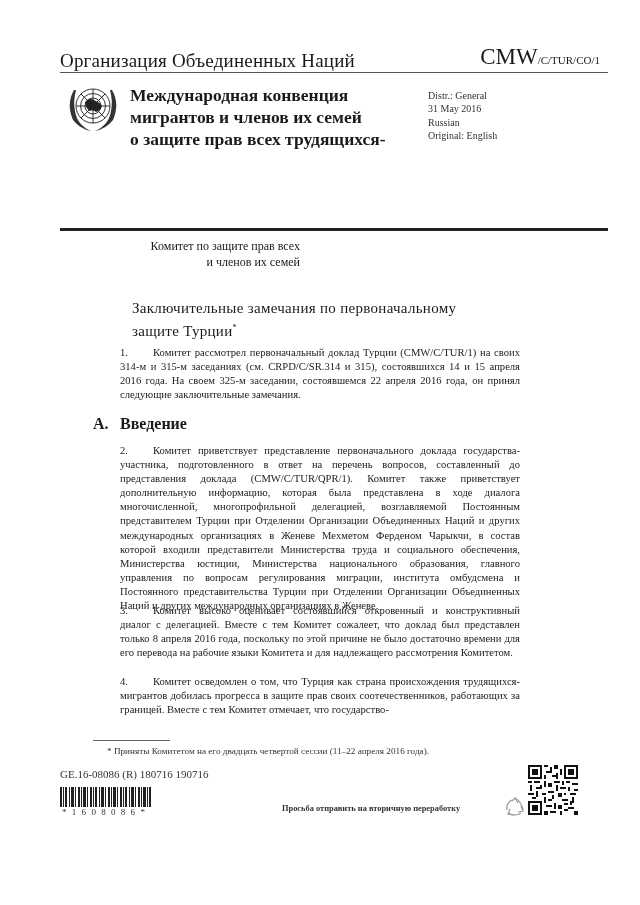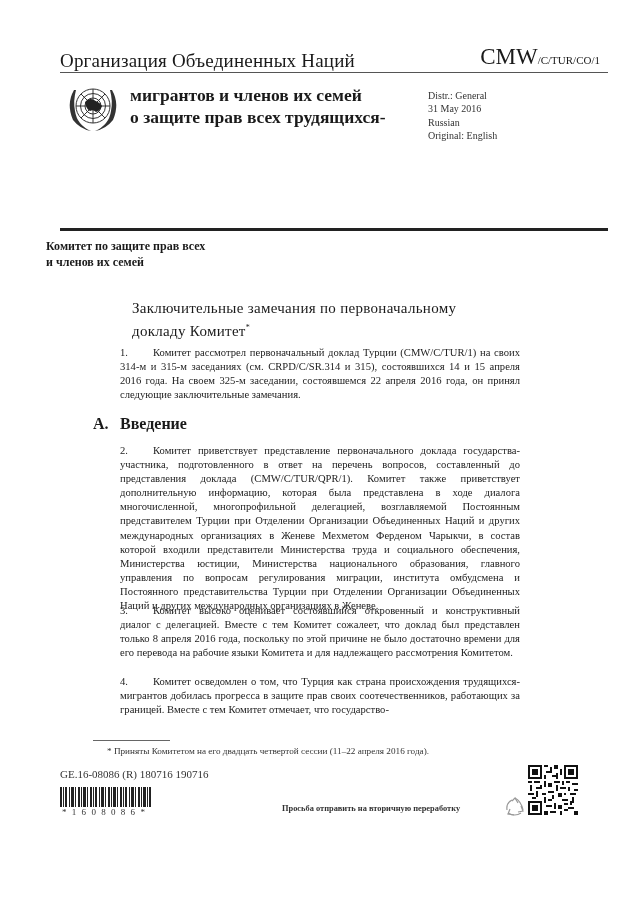--- a/index.html
+++ b/index.html
@@ -7,21 +7,21 @@
          font-family:"Liberation Serif","DejaVu Serif",serif; color:#1a1a1a; }
   .abs { position:absolute; }
   .org { left:60px; top:50px; font-size:19px; letter-spacing:0.2px; }
   .symbol { right:40px; top:44px; font-size:23px; white-space:nowrap; }
   .symbol .sub { font-size:11px; }
   .rule-thin { left:60px; width:548px; top:72px; height:1px; background:#555; }
   .logo { left:64px; top:82px; width:58px; height:52px; }
   .conv { left:130px; top:84px; font-size:17.5px; font-weight:bold; line-height:22px; width:280px; }
   .distr { left:428px; top:89px; font-size:10px; line-height:13.3px; color:#333; }
   .rule-thick { left:60px; width:548px; top:228px; height:3px; background:#222; }
-  .committee { left:46px; top:238px; font-size:12px; font-weight:bold; line-height:16px; width:240px; }
+  .committee { left:60px; top:238px; font-size:12px; font-weight:normal; line-height:16px; width:240px;text-align:right; }
   .title { left:120px; top:299px; font-size:15px; font-weight:normal; line-height:19px; letter-spacing:0.3px; width:420px;margin-left:12px; }
   .title sup { font-size:8px; }
   .para { left:120px; width:400px; font-size:10.6px; line-height:14.1px; text-align:justify; color:#222; }
   .para .num { display:inline-block; width:33px; text-indent:0; }
   .section-h { left:93px; top:415px; font-size:16px; font-weight:bold; }
   .section-h .letter { display:inline-block; width:27px; }
   .fn-rule { left:93px; top:740px; width:77px; height:1px; background:#666; }
   .footnote { left:107px; top:746px; font-size:9.2px; color:#333; }
   .docnum { left:60px; top:768px; font-size:11px; color:#333; }
   .barcode { left:60px; top:787px; width:92px; height:20px; }
@@ -49,41 +49,42 @@
     <line x1="41" y1="12" x2="17" y2="36"></line>
   </g>
   <path d="M21 20 q4 -5 9 -2 q5 2 8 6 q-2 5 -6 6 q-3 -3 -6 -1 q-4 -2 -5 -9z" fill="#222"></path>
   <g fill="#333">
     <path d="M10 8 q-8 14 -1 30 q7 9 18 11 q-14 -6 -16 -20 q-2 -10 1 -21z"></path>
     <path d="M48 8 q8 14 1 30 q-7 9 -18 11 q14 -6 16 -20 q2 -10 -1 -21z"></path>
   </g>
 </svg>
 
 <div class="abs conv">
+  <div>Международная конвенция</div>
   <div>мигрантов и членов их семей</div>
   <div>о защите прав всех трудящихся-</div>
 </div>
 
 <div class="abs distr">
   <div>Distr.: General</div>
   <div>31 May 2016</div>
   <div>Russian</div>
   <div>Original: English</div>
 </div>
 
 <div class="abs rule-thick"></div>
 
 <div class="abs committee">
   <div>Комитет по защите прав всех</div>
   <div>и членов их семей</div>
 </div>
 
 <div class="abs title">
   <div>Заключительные замечания по первоначальному</div>
-  <div><span>докладу Комитет</span><sup>*</sup></div>
+  <div><span>защите Турции</span><sup>*</sup></div>
 </div>
 
 <div class="abs para" style="top:346px;">
   <span class="num">1.</span><span>Комитет рассмотрел первоначальный доклад Турции (CMW/C/TUR/1) на своих 314-м и 315-м заседаниях (см. CRPD/C/SR.314 и 315), состоявшихся 14 и 15 апреля 2016 года. На своем 325-м заседании, состоявшемся 22 апреля 2016 года, он принял следующие заключительные замечания.</span>
 </div>
 
 <div class="abs section-h">
   <span class="letter">A.</span><span>Введение</span>
 </div>
 

